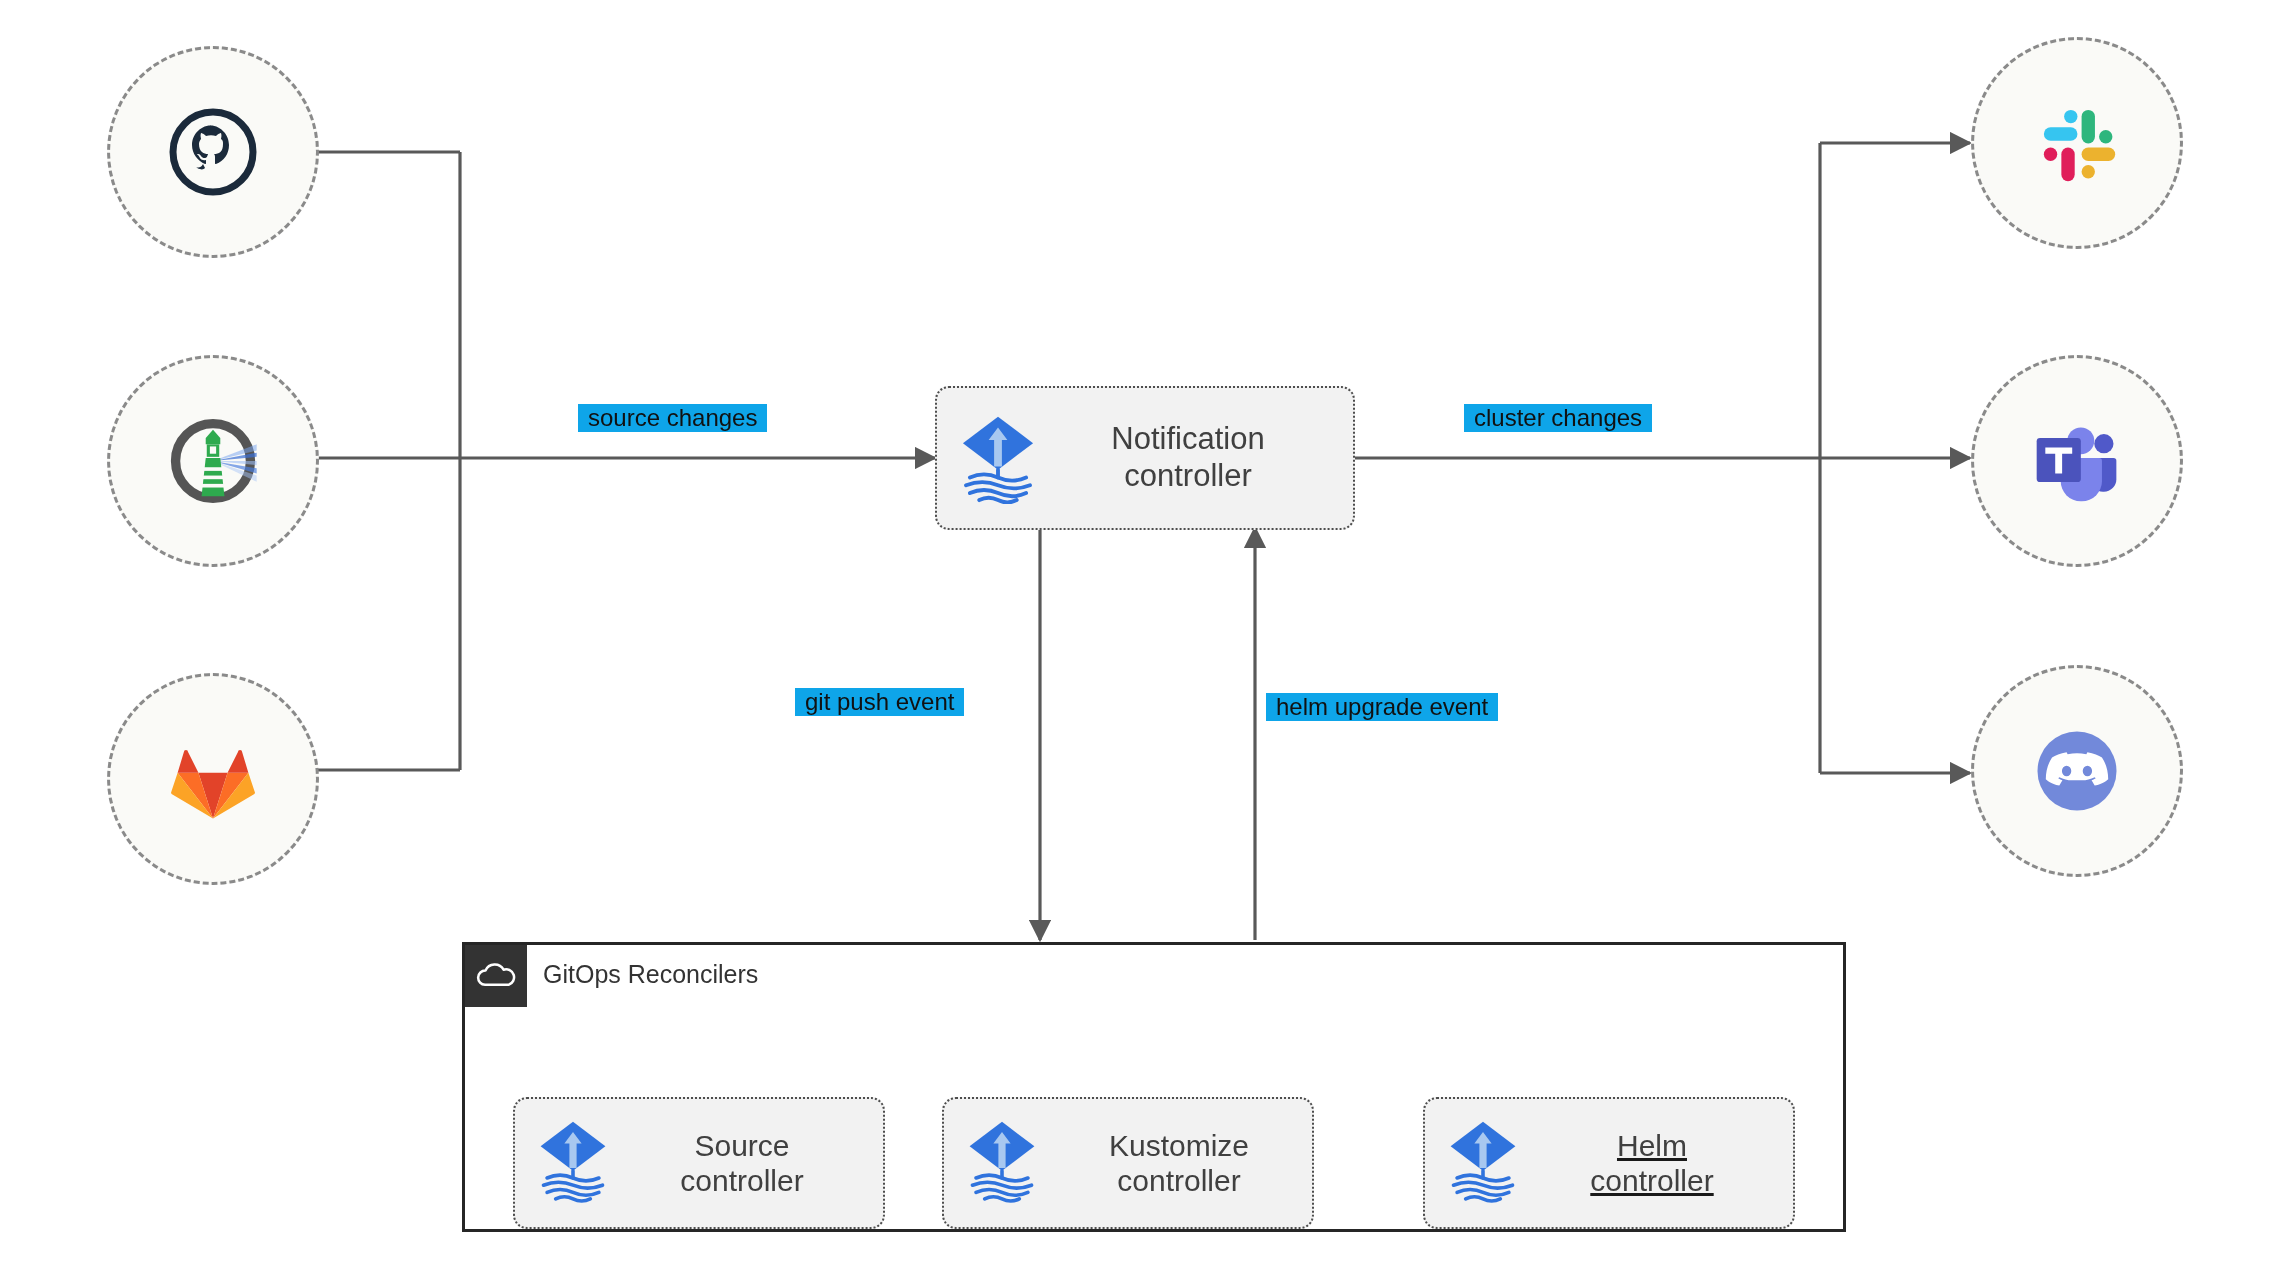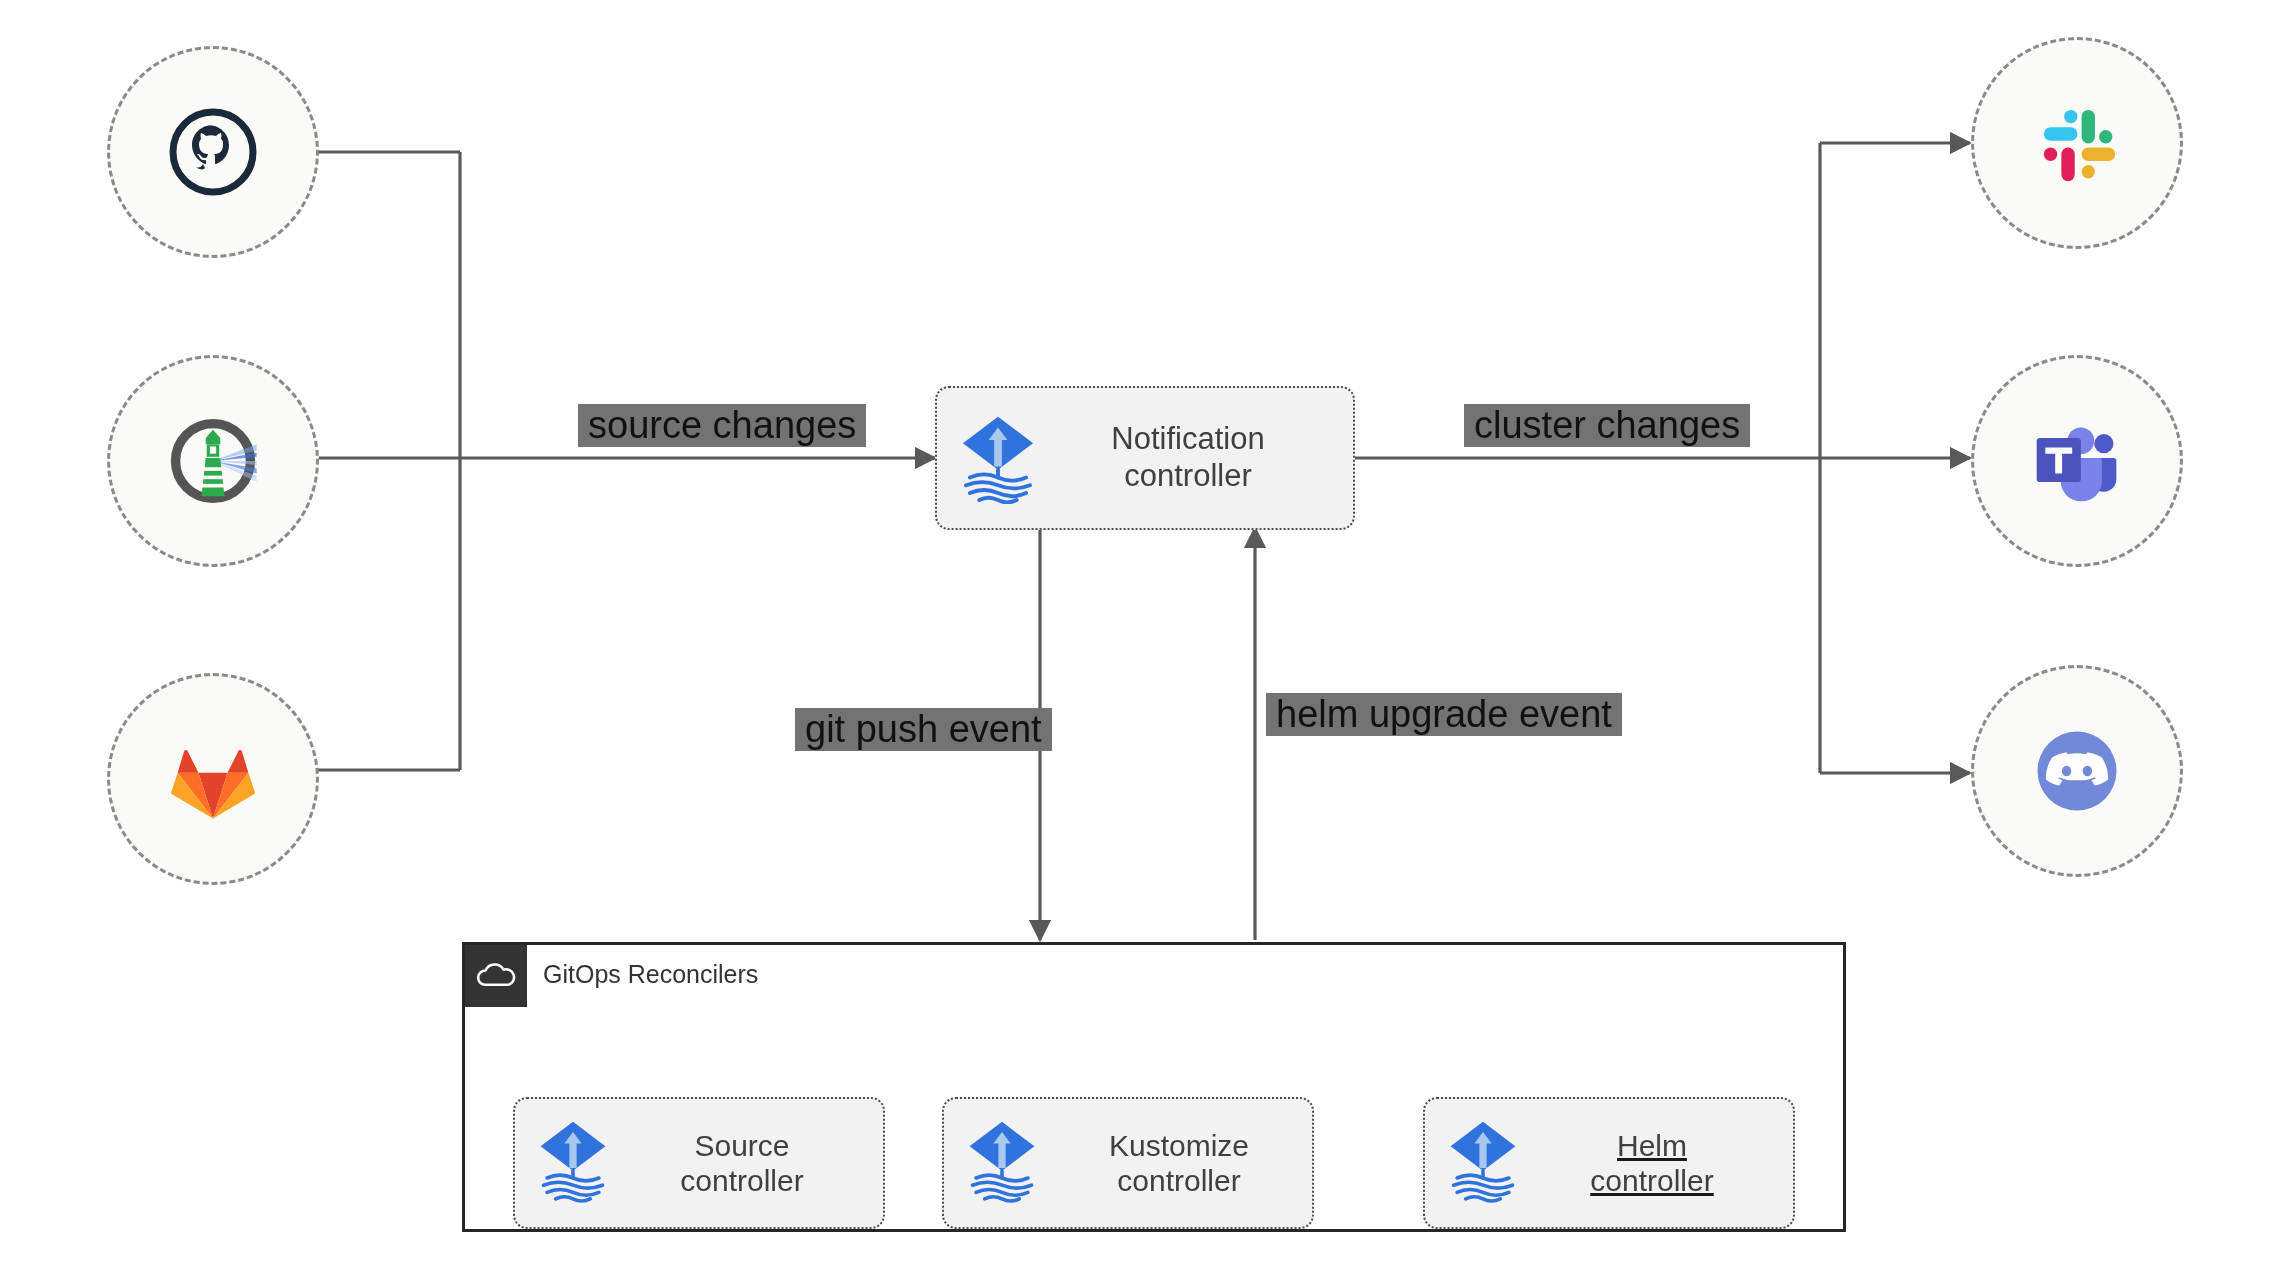--- a/index.html
+++ b/index.html
@@ -104,24 +104,24 @@
     position: absolute;
     left: 0; top: 0;
     width: 2292px;
     height: 1284px;
     pointer-events: none;
   }
 
   
   .edge-label {
     position: absolute;
-    font-size: 38px;
+    font-size: 24px;
     color: #111111;
     white-space: nowrap;
-    background: #737373;
+    background: #0ea5e9;
     padding: 0 10px;
   }
 </style>
 </head>
 <body>
 
 <div id="canvas">
 
   <svg id="wires" viewBox="0 0 2292 1284" xmlns="http://www.w3.org/2000/svg">
     <defs>
@@ -332,17 +332,17 @@
       </span>
       <span class="ctrl-label">Helm
 controller</span>
     </div>
   </div>
 
   <div class="edge-label" style="left:578px; top:404px;">source changes</div>
 
   <div class="edge-label" style="left:1464px; top:404px;">cluster changes</div>
 
-  <div class="edge-label" style="left:795px; top:708px;">git push event</div>
+  <div class="edge-label" style="left:795px; top:688px;">git push event</div>
 
   <div class="edge-label" style="left:1266px; top:664px;margin-top:29px;">helm upgrade event</div>
 
 </div>
 
 </body></html>

